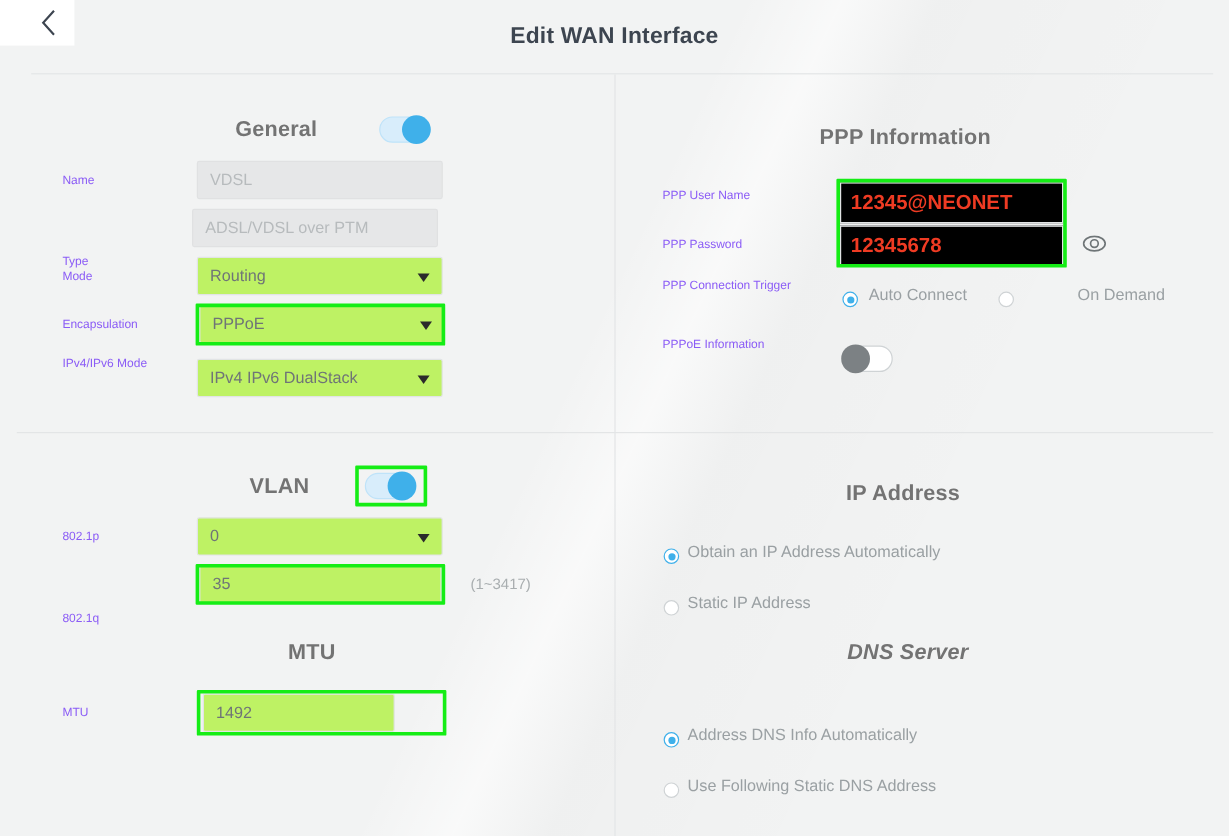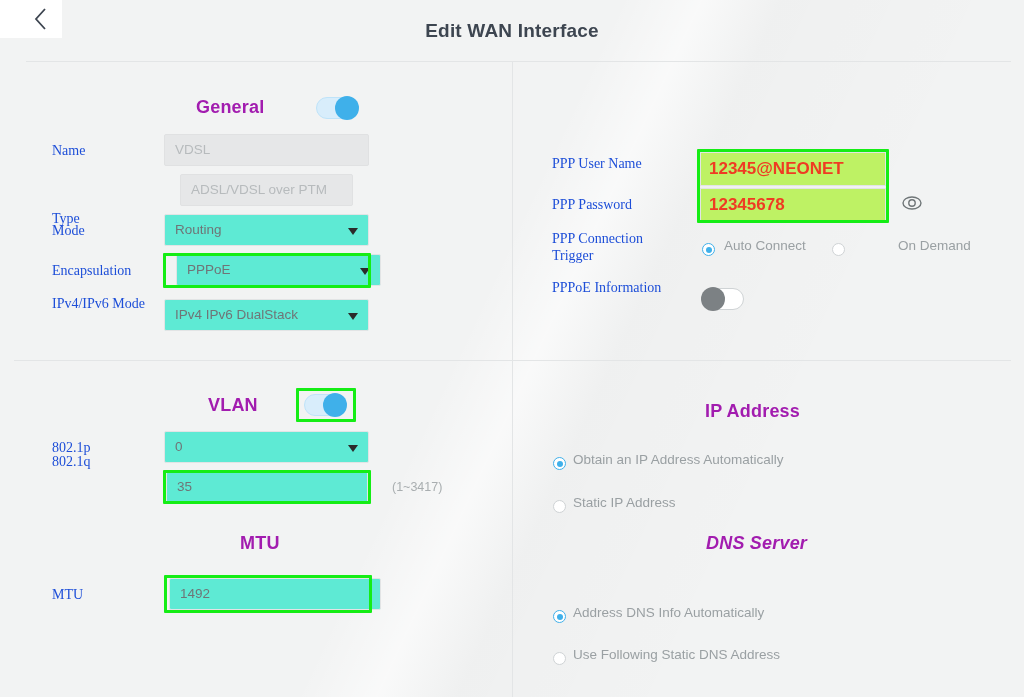--- a/index.html
+++ b/index.html
@@ -44,36 +44,35 @@
     background:#e3e5e6;
   }
   .vr{
     position:absolute; left:512px; top:62px; width:1px; height:635px;
     background:#e3e5e6;
   }
 
   
   .section-title{
     position:absolute;
-    font-size:18px; font-weight:bold; color:#a21caf;
+    font-size:18px; font-weight:bold; color:#737373;
     letter-spacing:.2px;
   }
 
   .label{
     position:absolute;
-    font-size:14px; color:#1d4ed8;
+    font-size:10px; color:#8b5cf6;
     line-height:17px;
-    font-family:Liberation Serif, serif;
   }
 
   .field{
     position:absolute;
     height:32px;
     border:1px solid #e2e4e5;
-    background:#5eead4;
+    background:#bef264;
     border-radius:2px;
     font-size:13.5px;
     color:#6f7577;
     padding:0 10px;
     line-height:30px;
     white-space:nowrap;
     overflow:hidden;
   }
   .field.disabled{
     background:#e6e7e8;
@@ -134,21 +133,21 @@
   }
   .radio-label{
     position:absolute;
     font-size:13.5px; color:#9aa0a3; white-space:nowrap;
   }
 
   
   .ppp-field{
     position:absolute;
     width:186px; height:34px;
-    background:#bef264;
+    background:#000000;
     border:1px solid #e2e4e5;
     font-size:17px; font-weight:bold;
     color:#ef3b23;
     padding:0 8px;
     line-height:32px;
     white-space:nowrap; overflow:hidden;
   }
   .eye{ position:absolute; }
 </style>
 </head>
@@ -171,30 +170,30 @@
 
   <div class="section-title" style="left:196px; top:97px;">General</div>
   <div class="toggle on" style="left:316px; top:97px;">
     <div class="knob"></div>
   </div>
 
   <div class="label" style="left:52px; top:142px;">Name</div>
   <div class="field disabled" style="left:164px; top:134px; width:205px;">VDSL</div>
 
   <div class="label" style="left:52px; top:182px;margin-top:28px;">Type</div>
-  <div class="field disabled" style="left:180px; top:174px; width:173px;">ADSL/VDSL over PTM</div>
+  <div class="field disabled" style="left:160px; top:174px; width:205px;">ADSL/VDSL over PTM</div>
 
   <div class="label" style="left:52px; top:222px;">Mode</div>
   <div class="field" style="left:164px; top:214px; width:205px;">
     <span>Routing</span>
     <span class="caret"></span>
   </div>
 
   <div class="label" style="left:52px; top:262px;">Encapsulation</div>
-  <div class="field" style="left:176px; top:254px; width:205px;">
+  <div class="field" style="left:166px; top:254px; width:205px;">
     <span>PPPoE</span>
     <span class="caret"></span>
   </div>
   <div class="green-box" style="left:163px; top:253px; width:208px; height:35px;"></div>
 
   <div class="label" style="left:52px; top:295px; width:105px;">IPv4/IPv6 Mode</div>
   <div class="field" style="left:164px; top:299px; width:205px;">
     <span>IPv4 IPv6 DualStack</span>
     <span class="caret"></span>
   </div>
@@ -204,30 +203,31 @@
     <div class="knob"></div>
   </div>
   <div class="green-box" style="left:296px; top:388px; width:60px; height:34px;"></div>
 
   <div class="label" style="left:52px; top:439px;">802.1p</div>
   <div class="field" style="left:164px; top:431px; width:205px;">
     <span>0</span>
     <span class="caret"></span>
   </div>
 
-  <div class="label" style="left:52px; top:453px;">802.1q</div>
+  <div class="label" style="left:52px; top:507px;">802.1q</div>
   <div class="field" style="left:166px; top:471px; width:202px;">35</div>
   <div class="green-box" style="left:163px; top:470px; width:208px; height:34px;"></div>
   <div class="hint" style="left:392px; top:480px;">(1~3417)</div>
 
   <div class="section-title" style="left:240px; top:533px;">MTU</div>
   <div class="label" style="left:52px; top:586px;">MTU</div>
-  <div class="field" style="left:169px; top:578px; width:212px;">1492</div>
+  <div class="field" style="left:169px; top:578px; width:160px;">1492</div>
   <div class="green-box" style="left:164px; top:575px; width:208px; height:38px;"></div>
 
+  <div class="section-title" style="left:683px; top:104px;">PPP Information</div>
 
   <div class="label" style="left:552px; top:155px;">PPP User Name</div>
   <div class="ppp-field" style="left:700px; top:152px;">12345@NEONET</div>
 
   <div class="label" style="left:552px; top:196px;">PPP Password</div>
   <div class="ppp-field" style="left:700px; top:188px;">12345678</div>
 
   <div class="green-box" style="left:697px; top:149px; width:192px; height:74px;"></div>
 
   <svg class="eye" style="left:902px; top:196px;" width="20" height="14" viewBox="0 0 20 14">

